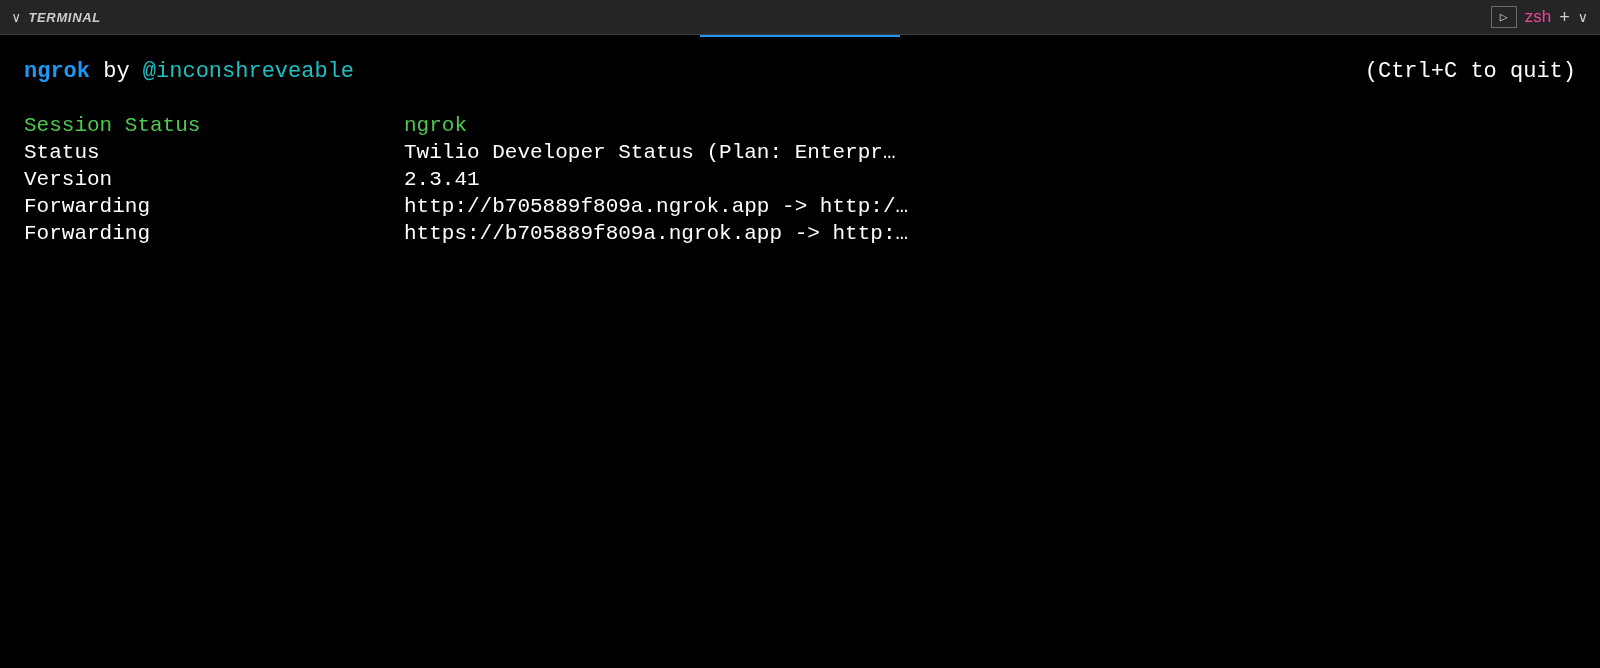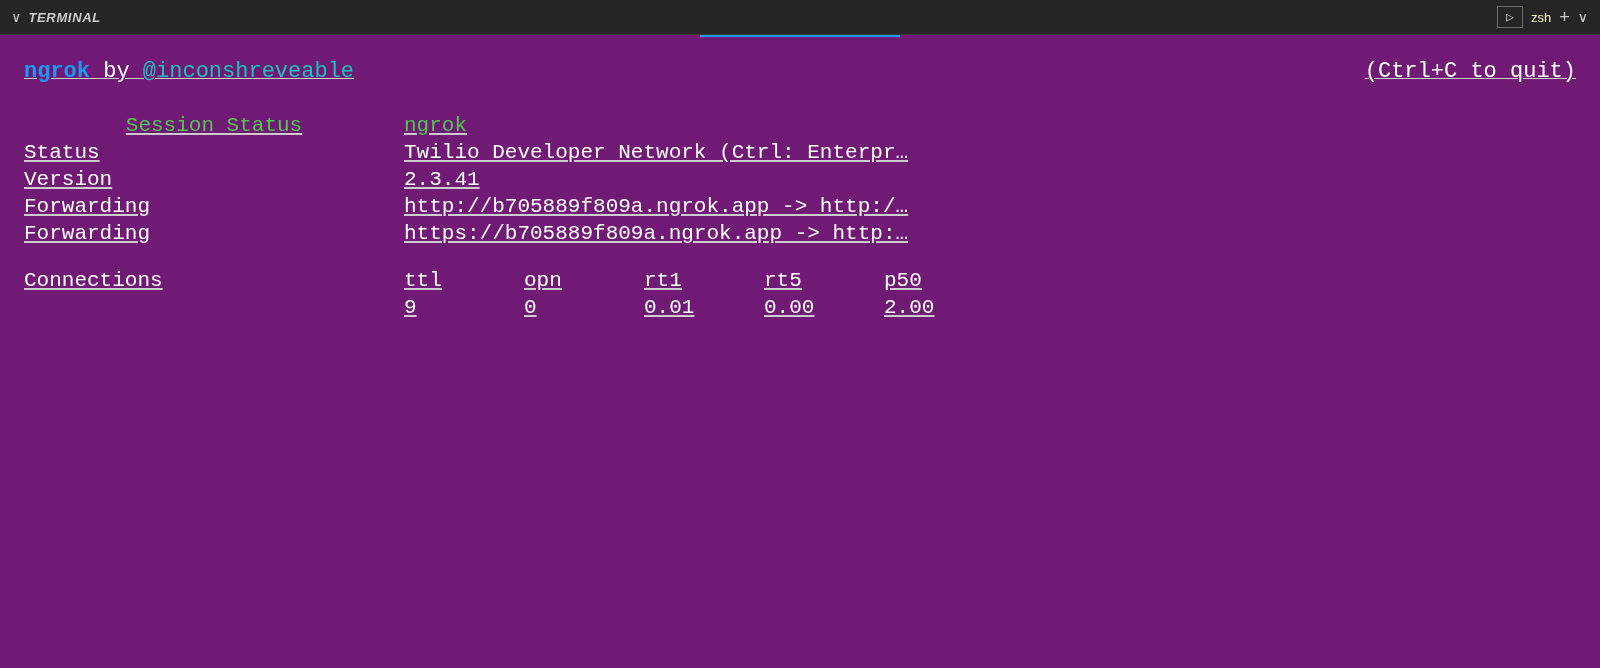--- a/index.html
+++ b/index.html
@@ -60,48 +60,47 @@
       width: 26px;
       height: 22px;
       border: 1px solid #6c6c6c;
       background: transparent;
       cursor: pointer;
       color: #cccccc;
       font-size: 13px;
     }
 
     .shell-name {
-      color: #fef9c3;
+      color: #ec4899;
       font-family: -apple-system, BlinkMacSystemFont, 'Segoe UI', sans-serif;
-      font-size: 13px;
+      font-size: 17px;
     }
 
     .plus-btn {
       color: #cccccc;
       font-size: 18px;
       cursor: pointer;
       background: transparent;
       border: none;
     }
 
     .dropdown-btn {
       color: #cccccc;
       font-size: 14px;
       cursor: pointer;
       background: transparent;
       border: none;
     }
 
     .terminal-body {
-      background-color: #701a75;
+      background-color: #000000;
       padding: 24px 24px 9px 24px;
       height: calc(668px - 35px);
       overflow: hidden;
       position: relative;
-      text-decoration: underline;
     }
 
     .ngrok-title-line {
       margin-bottom: 30px;
       display: flex;
       justify-content: space-between;
       align-items: flex-start;
     }
 
     .ngrok-word {
@@ -140,21 +139,20 @@
       color: #ffffff;
       font-size: 21px;
       padding-bottom: 4px;
       width: 380px;
       vertical-align: top;
       white-space: nowrap;
     }
 
     .info-key.green {
       color: #4ec94e;
-      text-align: center;
     }
 
     .info-value {
       display: table-cell;
       font-size: 21px;
       color: #ffffff;
       vertical-align: top;
       padding-bottom: 4px;
       white-space: nowrap;
       overflow: hidden;
@@ -247,21 +245,21 @@
 
   <div class="info-table">
 
     <div class="info-row">
       <div class="info-key green">Session Status</div>
       <div class="info-value green">ngrok</div>
     </div>
 
     <div class="info-row">
       <div class="info-key">Status</div>
-      <div class="info-value">Twilio Developer Network (Ctrl: Enterpr…</div>
+      <div class="info-value">Twilio Developer Status (Plan: Enterpr…</div>
     </div>
 
     <div class="info-row">
       <div class="info-key">Version</div>
       <div class="info-value">2.3.41</div>
     </div>
 
 
 
     <div class="info-row">
@@ -271,33 +269,14 @@
 
     <div class="info-row">
       <div class="info-key">Forwarding</div>
       <div class="info-value">https://b705889f809a.ngrok.app -&gt; http:…</div>
     </div>
 
   </div>
 
   <div class="info-spacer"></div>
 
-  <div class="connections-row">
-    <div class="connections-key">Connections</div>
-    <div class="connections-values">
-      <div class="connections-header-row">
-        <span class="conn-col">ttl</span>
-        <span class="conn-col">opn</span>
-        <span class="conn-col">rt1</span>
-        <span class="conn-col">rt5</span>
-        <span class="conn-col">p50</span>
-      </div>
-      <div class="connections-data-row">
-        <span class="conn-col">9</span>
-        <span class="conn-col">0</span>
-        <span class="conn-col">0.01</span>
-        <span class="conn-col">0.00</span>
-        <span class="conn-col">2.00</span>
-      </div>
-    </div>
-  </div>
 
 </div>
 
 </body></html>

